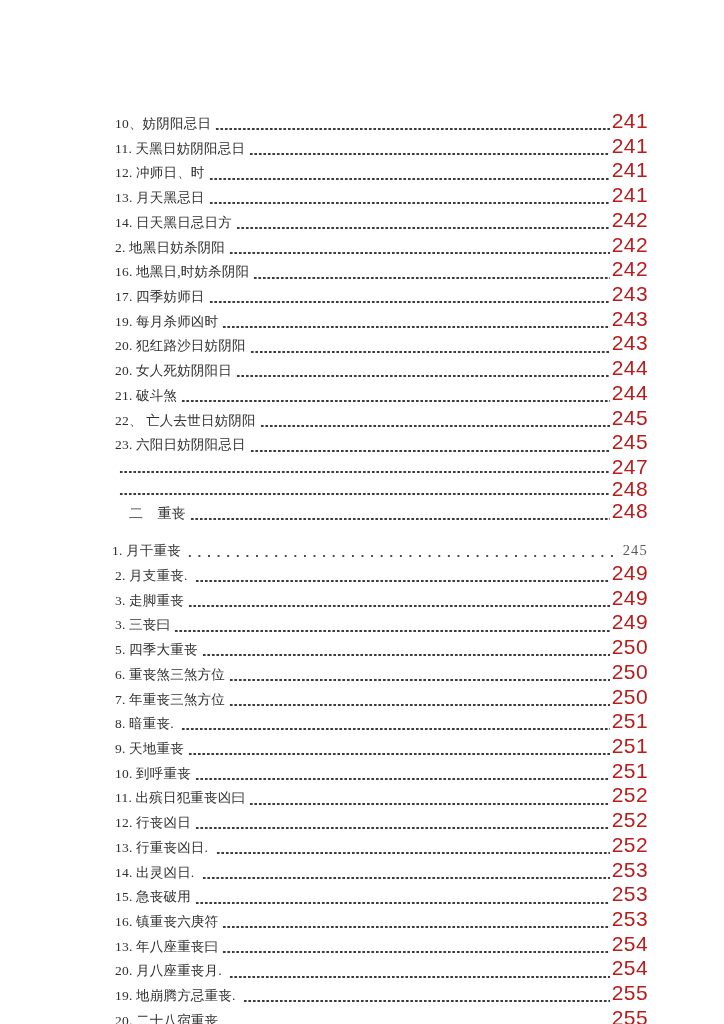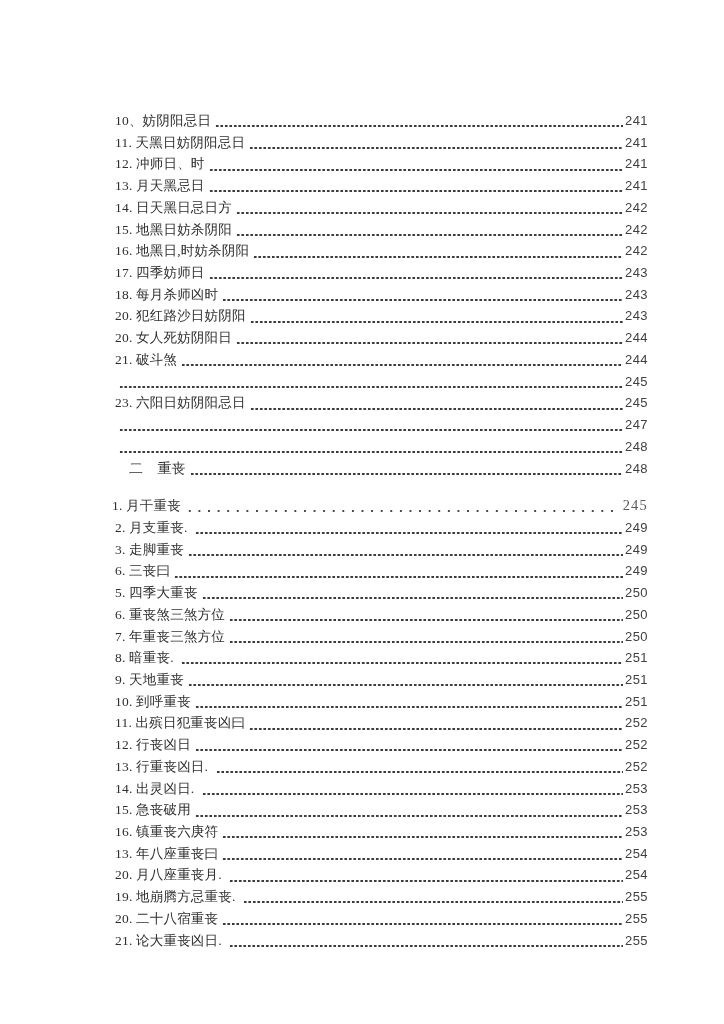--- a/index.html
+++ b/index.html
@@ -43,22 +43,22 @@
     margin-left: 4px;
     margin-right: 2px;
     background-image: radial-gradient(circle, #3c3c3c 1.05px, rgba(0,0,0,0) 1.25px);
     background-size: 4.5px 4px;
     background-repeat: repeat-x;
     background-position: left bottom 3.5px;
   }
   .pagenum {
     flex: none;
     font-family: "Liberation Sans", sans-serif;
-    font-size: 13px;
-    color: #404040;
+    font-size: 21px;
+    color: #b91c1c;
     letter-spacing: 0.4px;
   }
   
   .item-alt .leader {
     background-image: radial-gradient(circle, #4a4a4a 1.1px, rgba(0,0,0,0) 1.3px);
     background-size: 9.6px 4px;
     background-position: left bottom 4px;
     margin-right: 4px;
   }
   .item-alt .pagenum {
@@ -92,55 +92,56 @@
     <span class="label">13. 月天黑忌日</span>
     <span class="leader"></span>
     <span class="pagenum">241</span>
   </div>
       <div class="toc-row item">
     <span class="label">14. 日天黑日忌日方</span>
     <span class="leader"></span>
     <span class="pagenum">242</span>
   </div>
       <div class="toc-row item">
-    <span class="label">15. 地黑日妨杀阴阳</span>
+    <span class="label">2. 地黑日妨杀阴阳</span>
     <span class="leader"></span>
     <span class="pagenum">242</span>
   </div>
       <div class="toc-row item">
     <span class="label">16. 地黑日,时妨杀阴阳</span>
     <span class="leader"></span>
     <span class="pagenum">242</span>
   </div>
       <div class="toc-row item">
     <span class="label">17. 四季妨师日</span>
     <span class="leader"></span>
     <span class="pagenum">243</span>
   </div>
       <div class="toc-row item">
-    <span class="label">18. 每月杀师凶时</span>
+    <span class="label">19. 每月杀师凶时</span>
     <span class="leader"></span>
     <span class="pagenum">243</span>
   </div>
       <div class="toc-row item">
     <span class="label">20. 犯红路沙日妨阴阳</span>
     <span class="leader"></span>
     <span class="pagenum">243</span>
   </div>
       <div class="toc-row item">
     <span class="label">20. 女人死妨阴阳日</span>
     <span class="leader"></span>
     <span class="pagenum">244</span>
   </div>
       <div class="toc-row item">
     <span class="label">21. 破斗煞</span>
     <span class="leader"></span>
     <span class="pagenum">244</span>
   </div>
       <div class="toc-row item">
+    <span class="label">22、 亡人去世日妨阴阳</span>
     <span class="leader"></span>
     <span class="pagenum">245</span>
   </div>
       <div class="toc-row item">
     <span class="label">23. 六阳日妨阴阳忌日</span>
     <span class="leader"></span>
     <span class="pagenum">245</span>
   </div>
       <div class="toc-row item">
     <span class="leader"></span>
@@ -164,21 +165,21 @@
     <span class="label">2. 月支重丧. </span>
     <span class="leader"></span>
     <span class="pagenum">249</span>
   </div>
       <div class="toc-row item">
     <span class="label">3. 走脚重丧</span>
     <span class="leader"></span>
     <span class="pagenum">249</span>
   </div>
       <div class="toc-row item">
-    <span class="label">6. 三丧曰</span>
+    <span class="label">3. 三丧曰</span>
     <span class="leader"></span>
     <span class="pagenum">249</span>
   </div>
       <div class="toc-row item">
     <span class="label">5. 四季大重丧</span>
     <span class="leader"></span>
     <span class="pagenum">250</span>
   </div>
       <div class="toc-row item">
     <span class="label">6. 重丧煞三煞方位</span>

